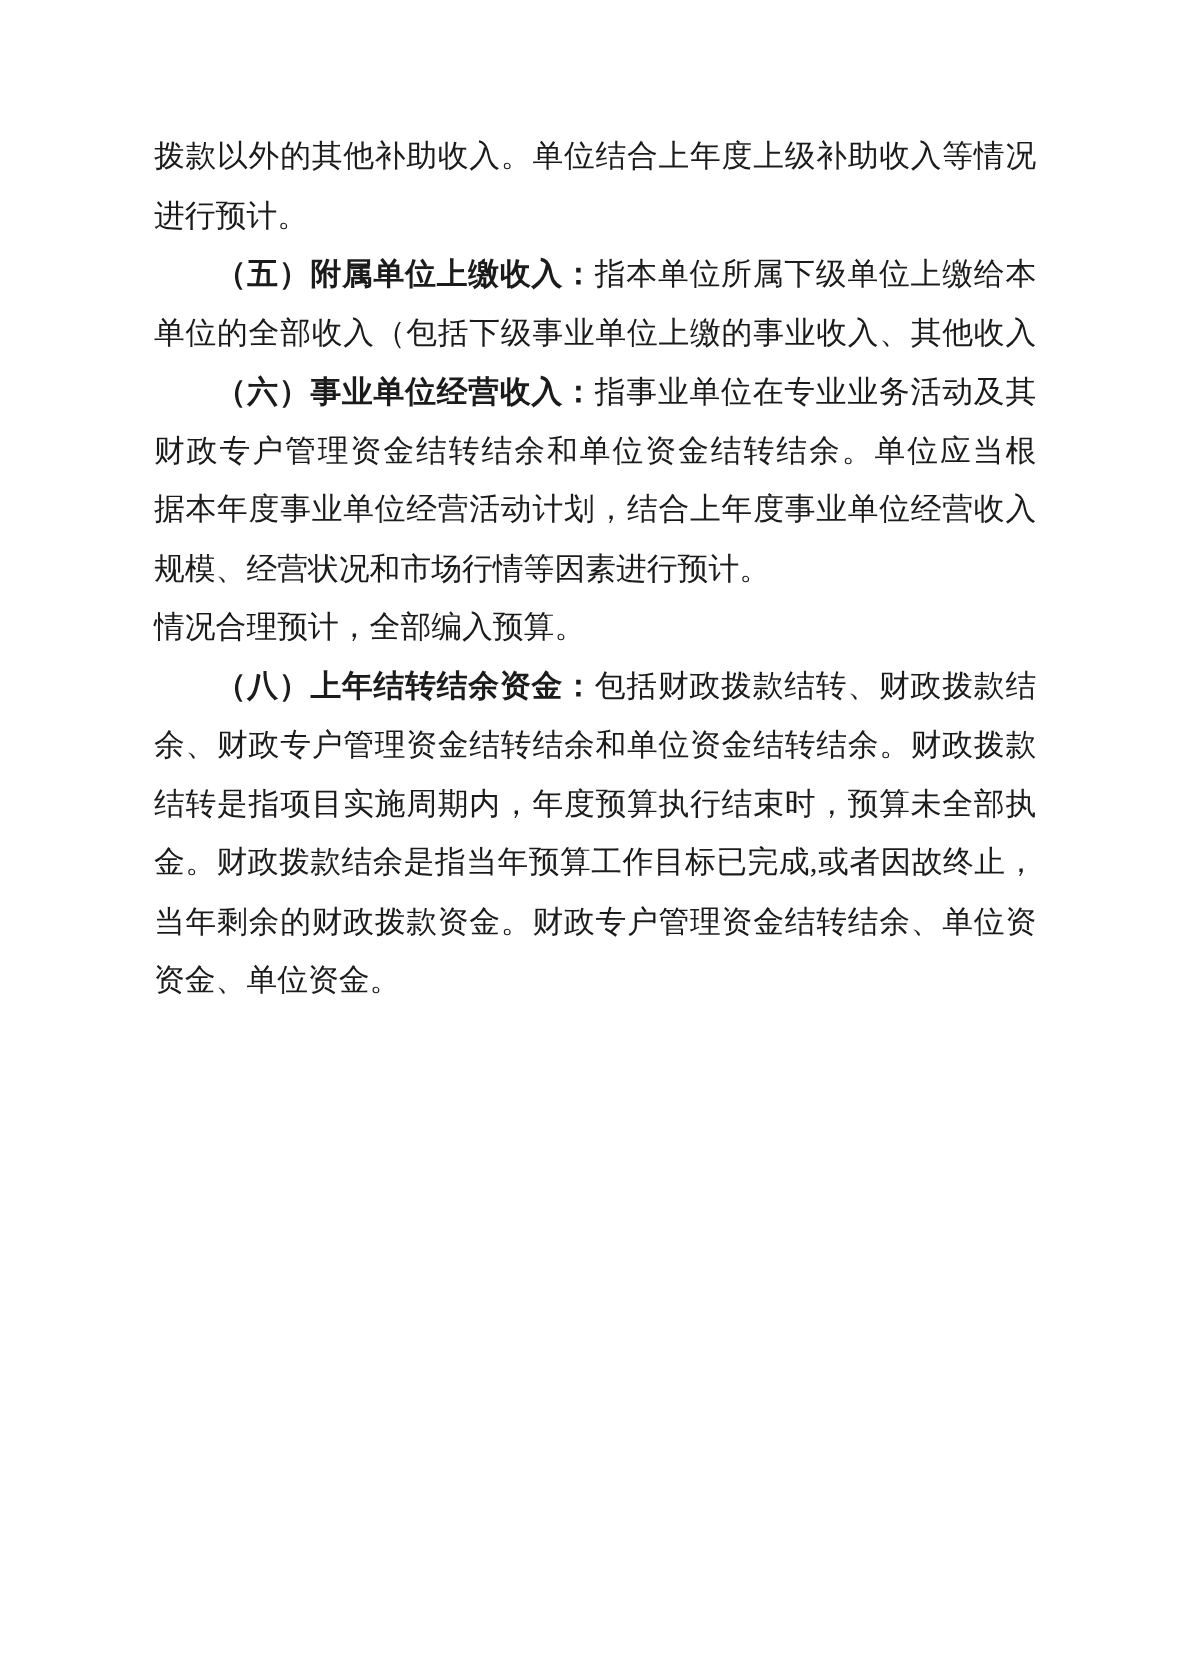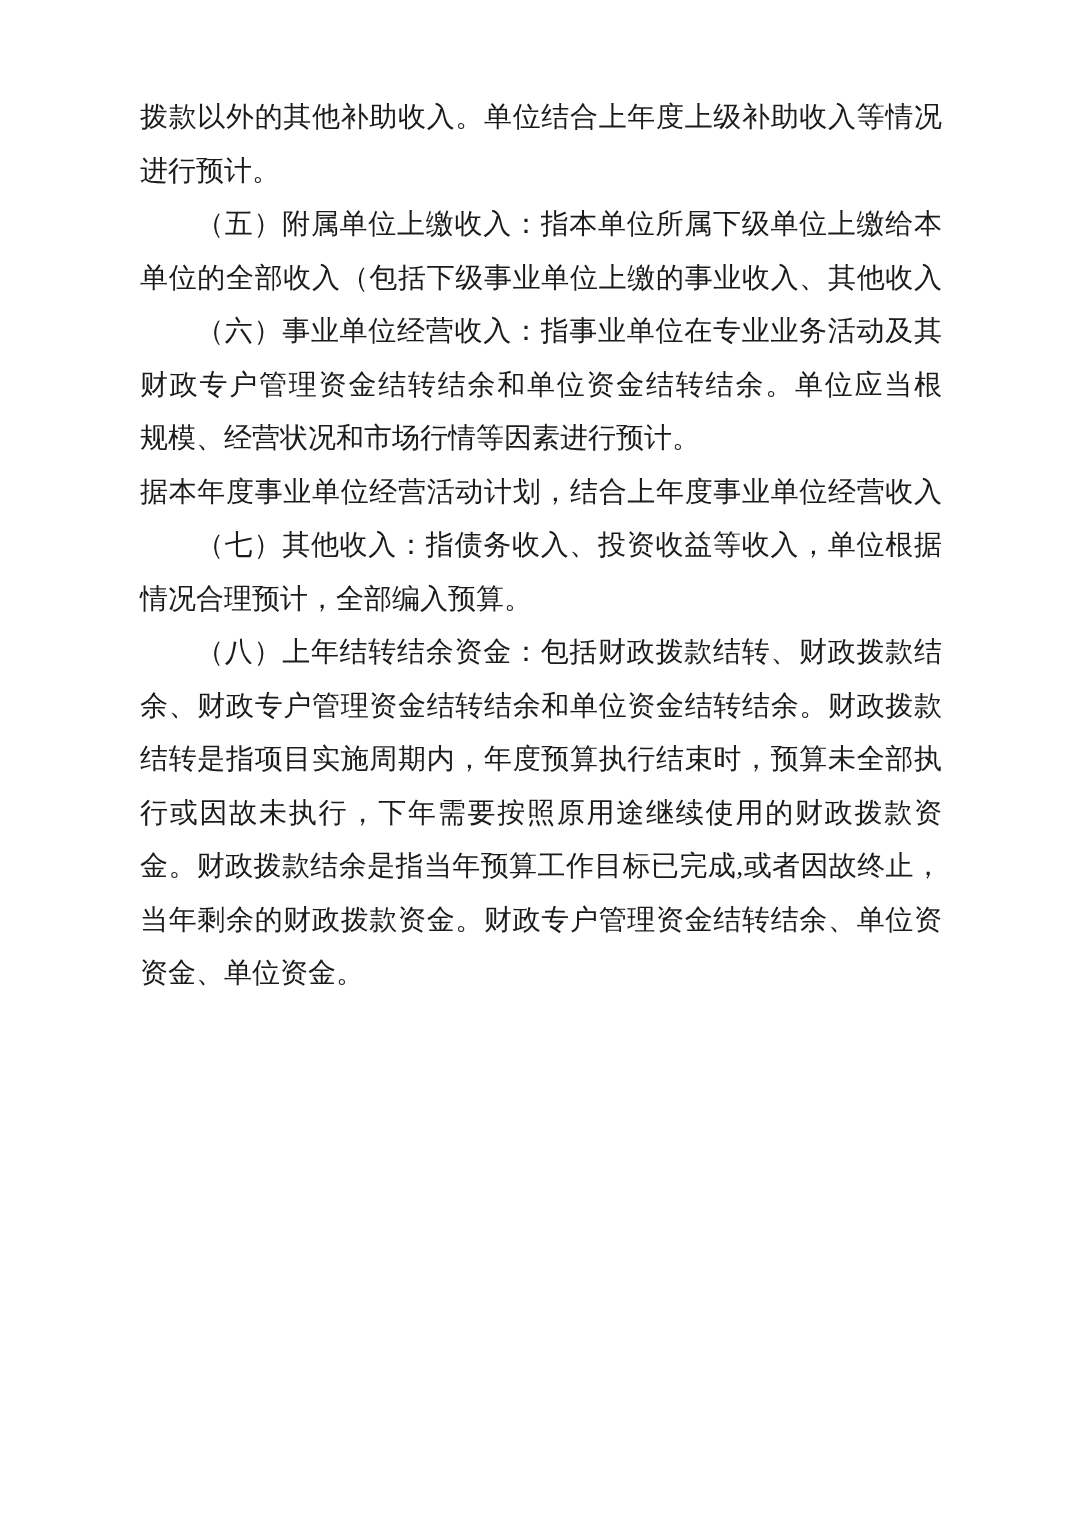--- a/index.html
+++ b/index.html
@@ -6,21 +6,21 @@
     margin: 0;
     padding: 0;
     background: #ffffff;
   }
   .page {
     position: relative;
     width: 1074px;
     height: 1520px;
     background: #ffffff;
     box-sizing: border-box;
-    padding: 90px 132px 0 140px;
+    padding: 116px 132px 0 140px;
     font-family: "Liberation Serif", "DejaVu Serif", serif;
     color: #1b1b1b;
     overflow: hidden;
   }
   .text-block {
     width: 100%;
   }
   .line {
     font-size: 28px;
     line-height: 53.5px;
@@ -33,39 +33,37 @@
   .line.para-end {
     text-align-last: left;
   }
   .line.indent {
     text-indent: 2em;
   }
   .seg {
     font-weight: normal;
   }
   .seg.bold {
-    font-weight: 400;
+    font-weight: 700;
   }
 </style>
 </head>
 <body>
 
 <div class="page">
   <div class="text-block" id="lines-container">
       <div class="line"><span class="seg">拨款以外的其他补助收入。单位结合上年度上级补助收入等情况</span></div>
       <div class="line para-end"><span class="seg">进行预计。</span></div>
       <div class="line indent"><span class="seg bold">（五）附属单位上缴收入：</span><span class="seg">指本单位所属下级单位上缴给本</span></div>
       <div class="line"><span class="seg">单位的全部收入（包括下级事业单位上缴的事业收入、其他收入</span></div>
       <div class="line indent"><span class="seg bold">（六）事业单位经营收入：</span><span class="seg">指事业单位在专业业务活动及其</span></div>
       <div class="line"><span class="seg">财政专户管理资金结转结余和单位资金结转结余。单位应当根</span></div>
+      <div class="line"><span class="seg">据本年度事业单位经营活动计划，结合上年度事业单位经营收入</span></div>
       <div class="line para-end"><span class="seg">规模、经营状况和市场行情等因素进行预计。</span></div>
-      <div class="line"><span class="seg">据本年度事业单位经营活动计划，结合上年度事业单位经营收入</span></div>
-      <div class="line indent"><span class="seg bold">（七）其他收入：</span><span class="seg">指债务收入、投资收益等收入，单位根据</span></div>
       <div class="line para-end"><span class="seg">情况合理预计，全部编入预算。</span></div>
       <div class="line indent"><span class="seg bold">（八）上年结转结余资金：</span><span class="seg">包括财政拨款结转、财政拨款结</span></div>
       <div class="line"><span class="seg">余、财政专户管理资金结转结余和单位资金结转结余。财政拨款</span></div>
       <div class="line"><span class="seg">结转是指项目实施周期内，年度预算执行结束时，预算未全部执</span></div>
-      <div class="line"><span class="seg">行或因故未执行，下年需要按照原用途继续使用的财政拨款资</span></div>
       <div class="line"><span class="seg">金。财政拨款结余是指当年预算工作目标已完成,或者因故终止，</span></div>
       <div class="line"><span class="seg">当年剩余的财政拨款资金。财政专户管理资金结转结余、单位资</span></div>
       <div class="line para-end"><span class="seg">资金、单位资金。</span></div>
     </div>
 </div>
 
 </body></html>

